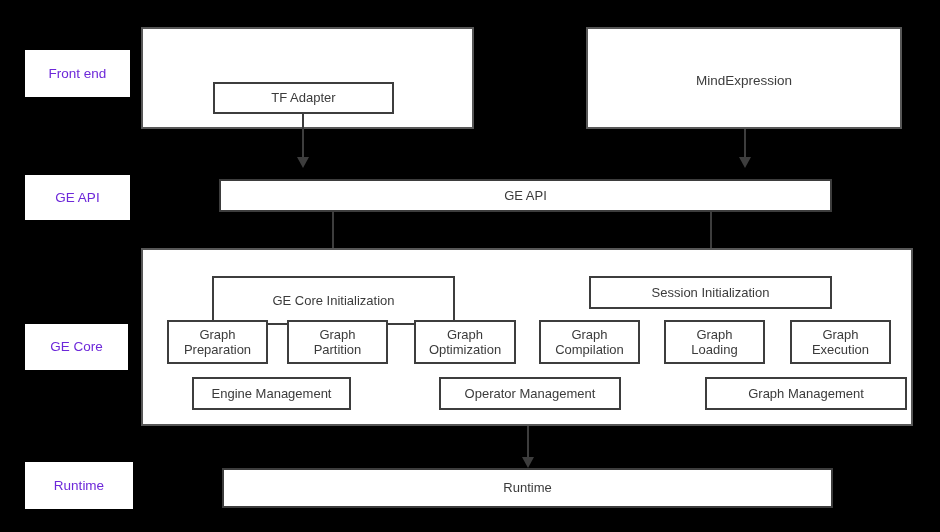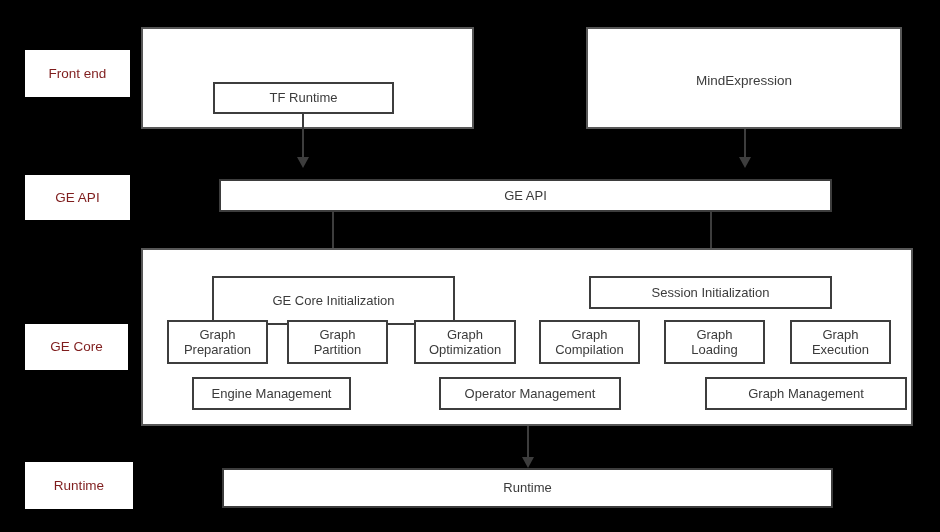--- a/index.html
+++ b/index.html
@@ -24,21 +24,21 @@
     justify-content: center;
     text-align: center;
     box-sizing: border-box;
     line-height: 1.18;
     white-space: pre-line;
   }
   
   .row-label {
     border: none;
     font-size: 13.5px;
-    color: #7f1d1d;
+    color: #6d28d9;
   }
   
   .container {
     border: 2px solid #575757;
     align-items: flex-start;
     justify-content: center;
     padding-top: 0;
   }
   .container > .container-title {
     position: absolute;
@@ -91,21 +91,21 @@
 
   <div class="box row-label" style="left:25px; top:462px; width:108px; height:47px;">
     <span>Runtime</span>
   </div>
 
   <div class="box container" style="left:141px; top:27px; width:333px; height:102px;">
     <div class="container-title" style="top:54px;">Tensorflow</div>
   </div>
 
   <div class="box node" style="left:213px; top:82px; width:181px; height:32px;">
-    <span>TF Runtime</span>
+    <span>TF Adapter</span>
   </div>
 
   <div class="box container" style="left:586px; top:27px; width:316px; height:102px;text-decoration:underline;">
     <div class="container-title" style="top:44px;">MindExpression</div>
   </div>
 
   <div class="conn" style="left:302px; top:114px; height:48px;"></div>
   <div class="arrowhead" style="left:297px; top:157px;"></div>
 
   <div class="conn" style="left:744px; top:129px; height:33px;"></div>

